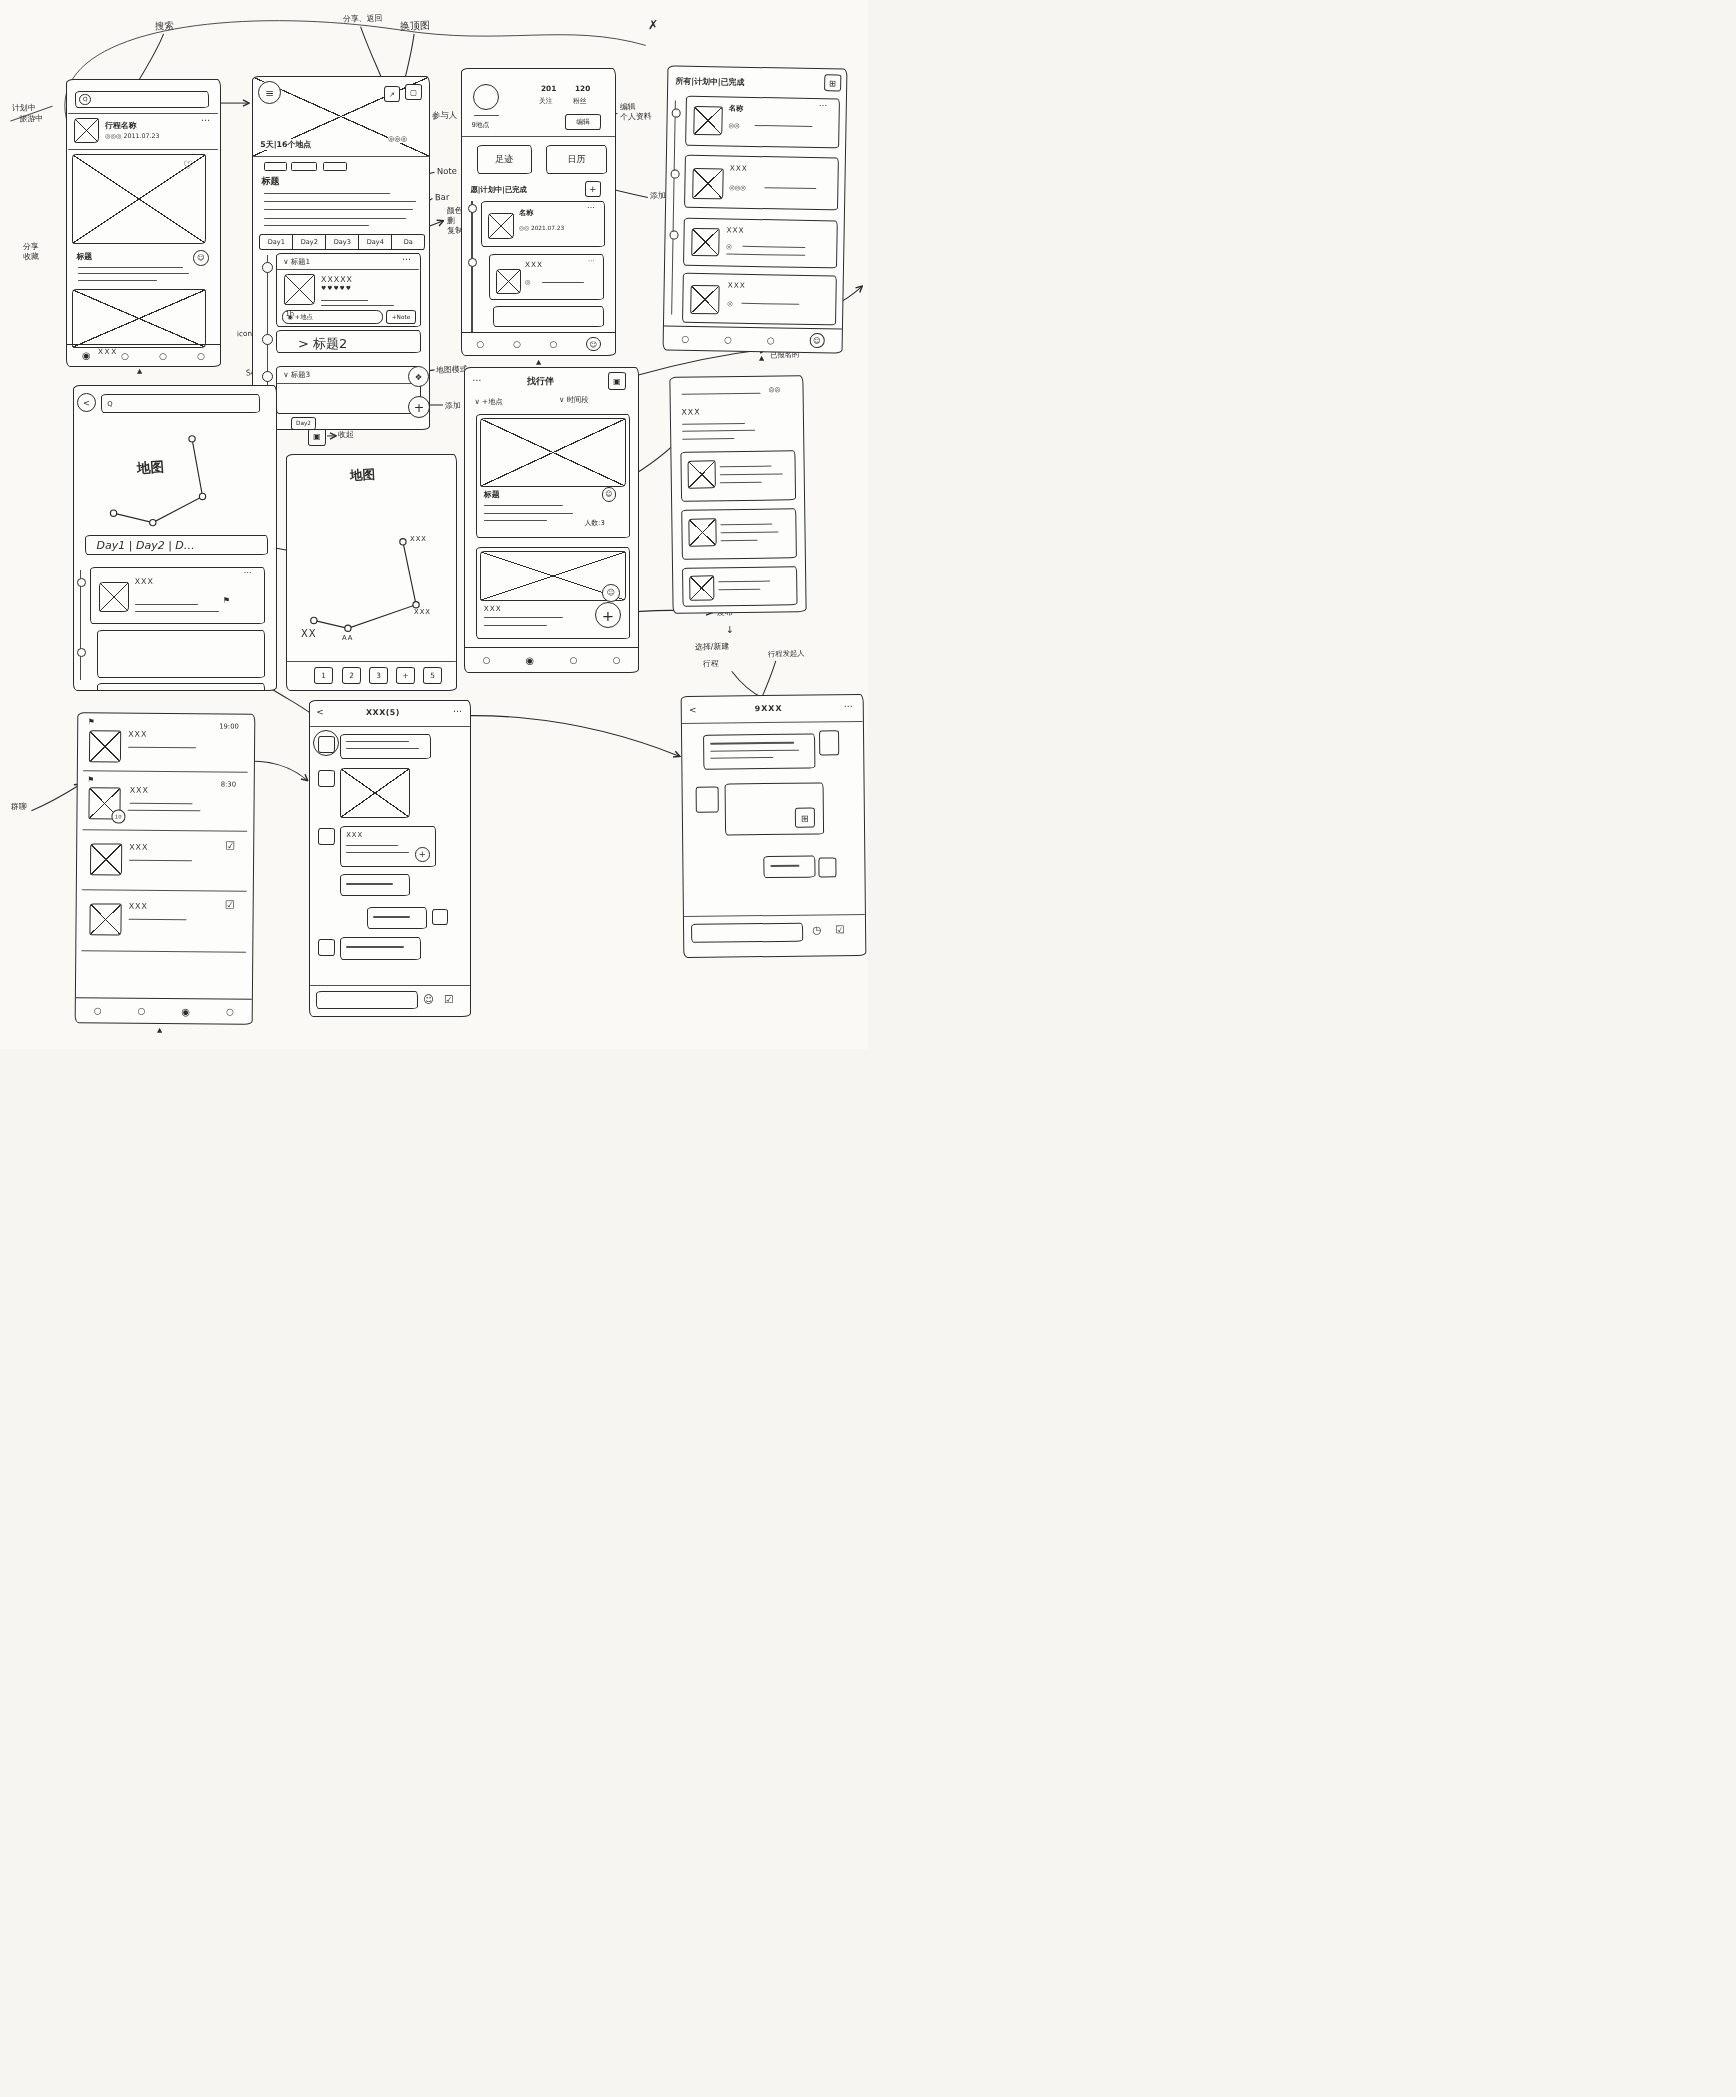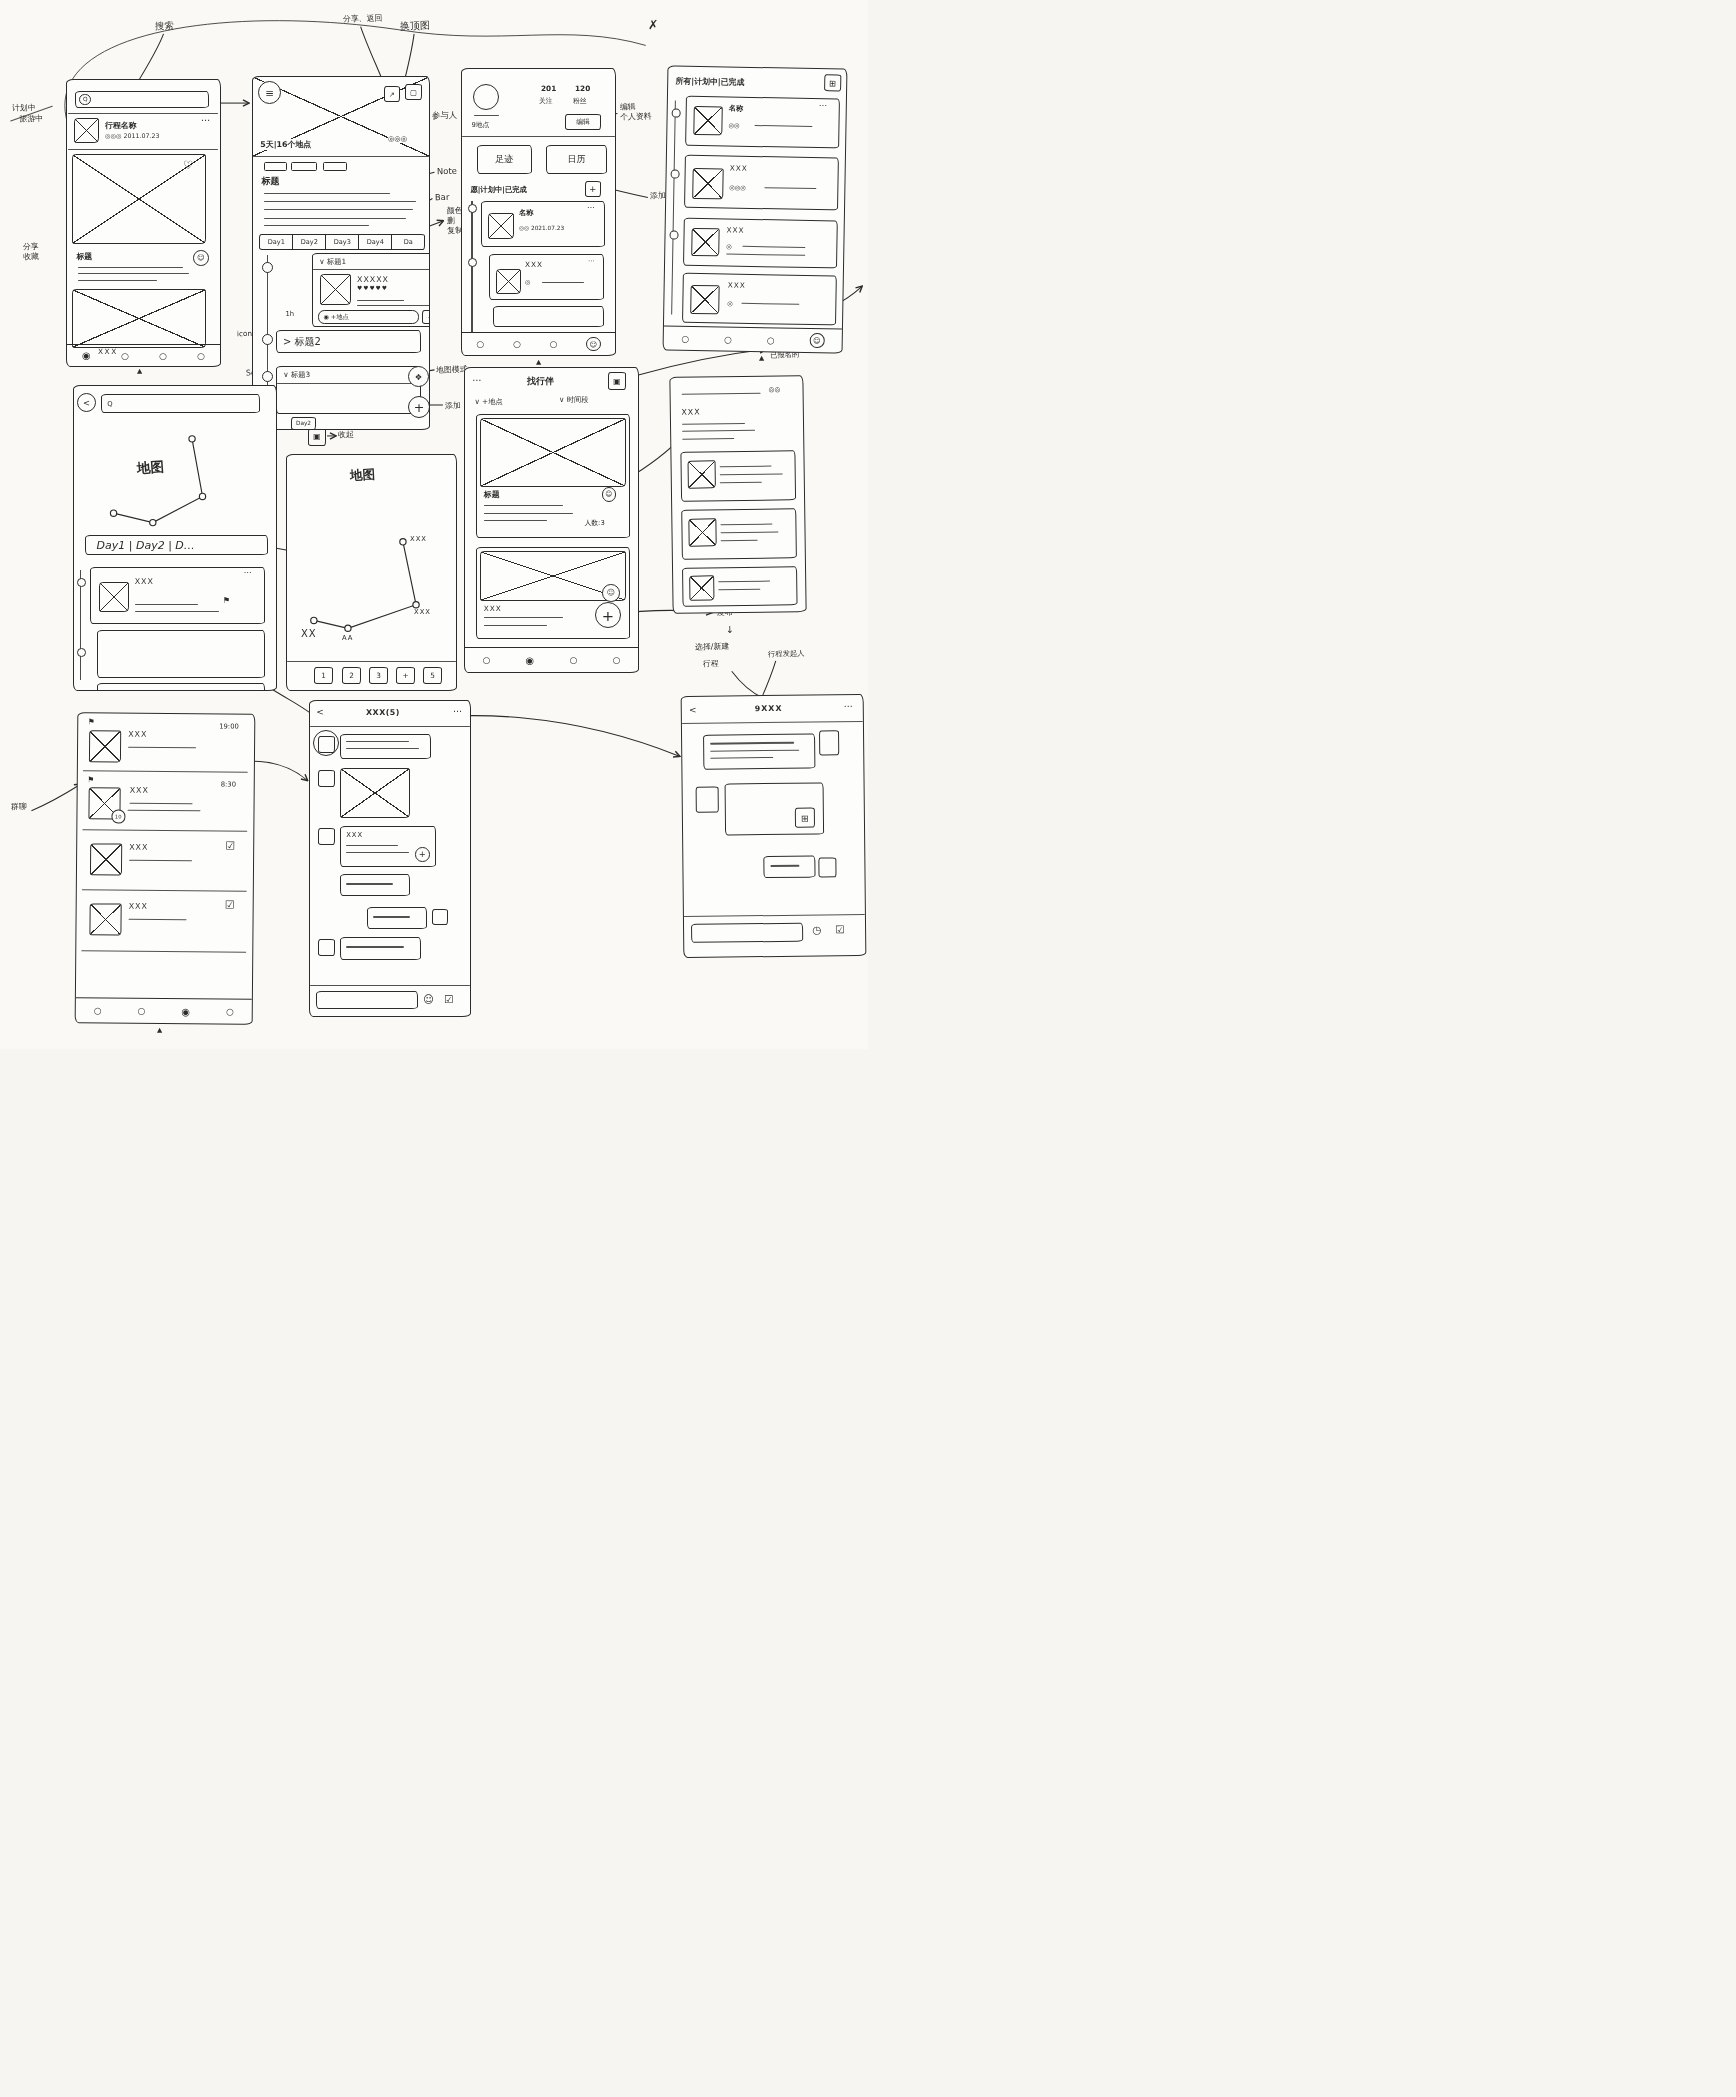--- a/index.html
+++ b/index.html
@@ -200,40 +200,40 @@
     <div class="ln" style="left:10.5px;top:148px;width:105px;"></div>
     <div class="sk2 seg" style="left:6.3px;top:157px;width:164px;height:13.6px;padding:0;">
       <span>Day1</span>
       <span>Day2</span>
       <span>Day3</span>
       <span>Day4</span>
       <span>Da</span>
     </div>
     <div class="vln" style="left:13.6px;top:178px;height:158px;"></div>
     <div class="circ" style="left:9px;top:185px;width:9.4px;height:9.4px;"></div>
-    <div class="sk" style="left:23px;top:176px;width:143px;height:72px;margin-left:36px;">
+    <div class="sk" style="left:23px;top:176px;width:143px;height:72px;">
       <div class="txt" style="left:6.3px;top:3.1px;font-size:7.3px;">∨ 标题1</div>
       <div class="txt" style="left:125px;top:0px;font-size:9px;">⋯</div>
       <div class="ln" style="left:0px;top:14.7px;width:142px;"></div>
       <div class="xbox" style="left:7.3px;top:20px;width:29px;height:29px;"></div>
       <div class="txt" style="left:44px;top:21px;font-size:7.9px;letter-spacing:1px;">XXXXX</div>
       <div class="txt" style="left:44px;top:31px;font-size:5.8px;letter-spacing:1px;">♥♥♥♥♥</div>
       <div class="ln" style="left:44px;top:46px;width:47px;"></div>
       <div class="ln" style="left:44px;top:51px;width:73px;"></div>
       <div class="sk" style="left:5.2px;top:56px;width:99px;height:12px;border-radius:6.3px;display:flex;align-items:center;">
         <span style="margin-left:4.2px;font-size:6.3px;">◉ +地点</span>
       </div>
       <div class="sk2" style="left:109px;top:56px;width:28px;height:12px;font-size:5.8px;">
           <span>+Note</span>
         </div>
     </div>
     <div class="txt" style="left:32.5px;top:233px;font-size:6.8px;">1h</div>
     <div class="circ" style="left:9px;top:257px;width:9.4px;height:9.4px;"></div>
     <div class="sk" style="left:23px;top:253px;width:143px;height:21px;">
-      <div class="txt" style="left:6px;top:4.2px;font-size:10px;">&gt; 标题2</div>
+      <div class="txt" style="left:21px;top:4.2px;font-size:13px;">&gt; 标题2</div>
     </div>
     <div class="circ" style="left:9px;top:294px;width:9.4px;height:9.4px;"></div>
     <div class="sk" style="left:23px;top:289px;width:143px;height:46px;">
       <div class="txt" style="left:6.3px;top:3.1px;font-size:7.3px;">∨ 标题3</div>
       <div class="ln" style="left:0px;top:15.7px;width:142px;"></div>
     </div>
     <div class="circ" style="left:155px;top:289px;width:19px;height:19px;font-size:8.4px;">
         <span>❖</span>
       </div>
     <div class="circ" style="left:155px;top:319px;width:20px;height:20px;font-size:12.6px;">

